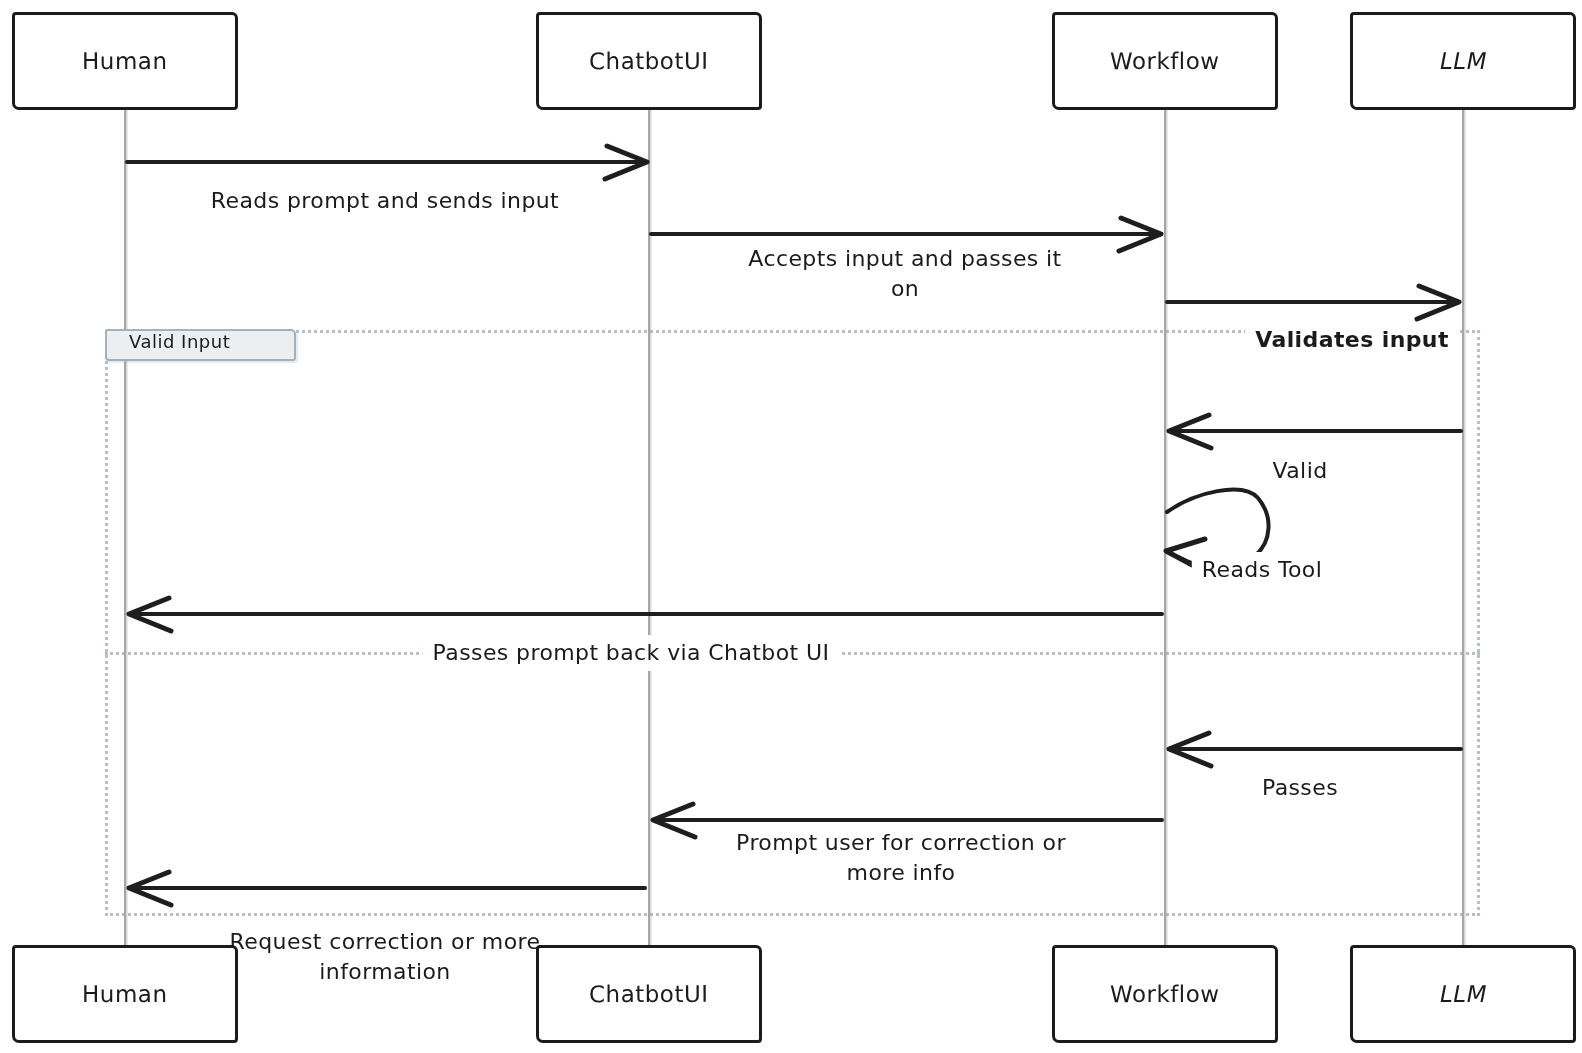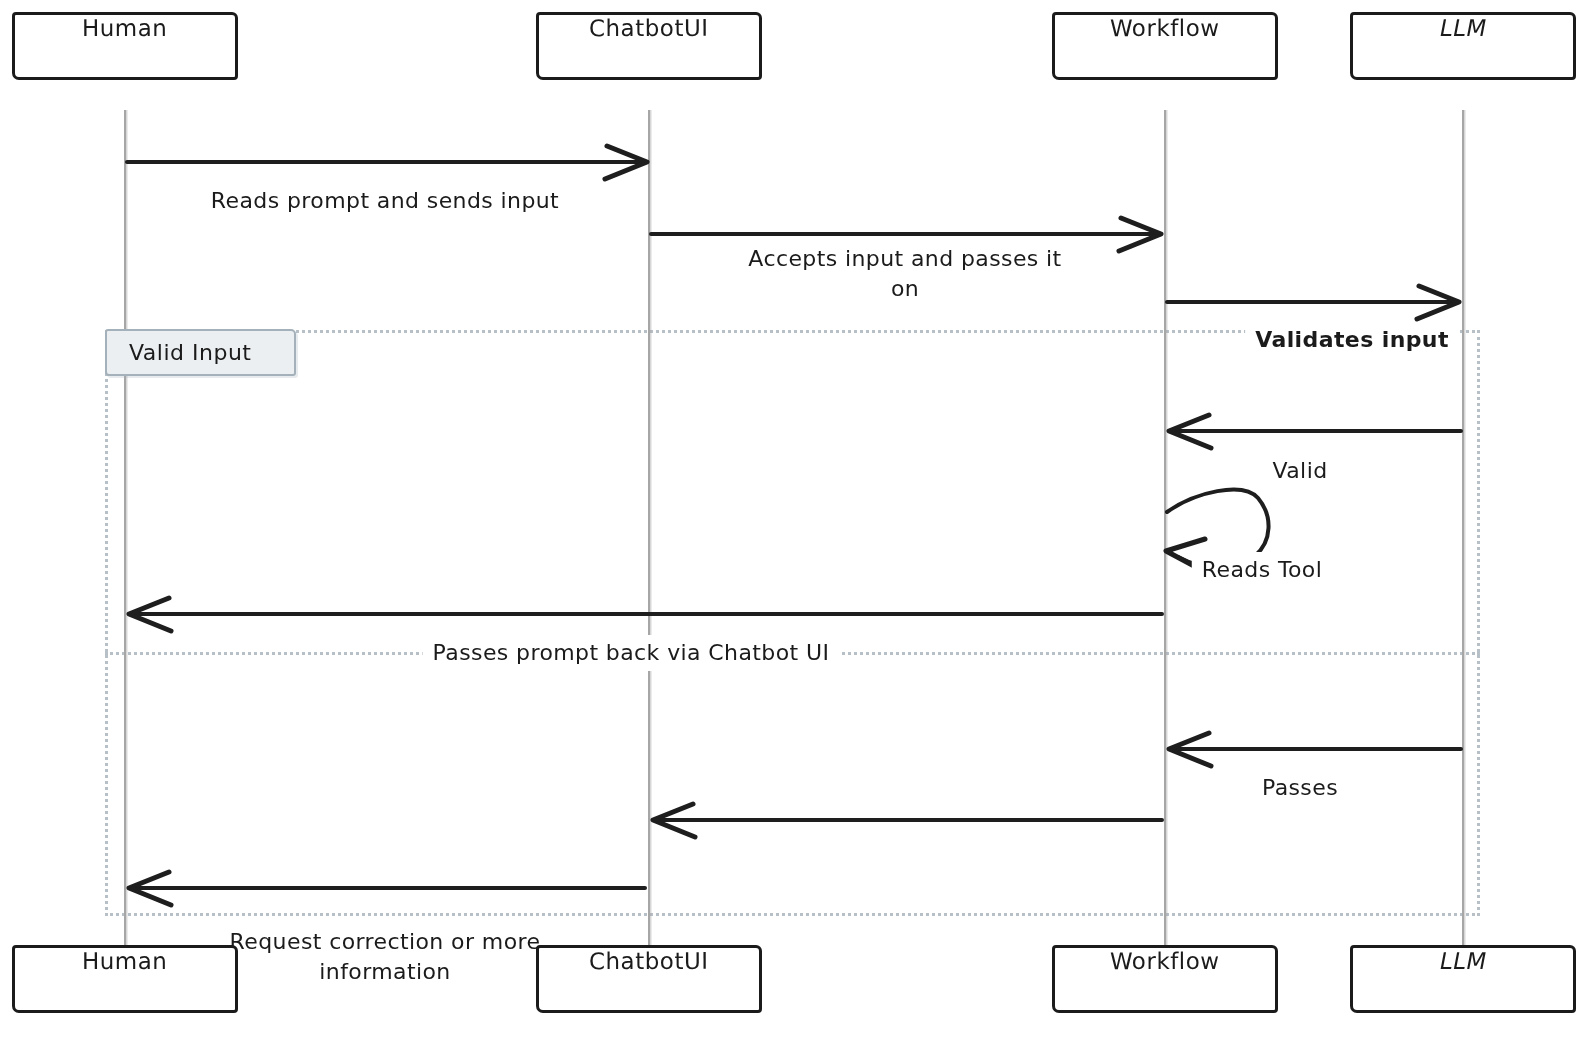--- a/index.html
+++ b/index.html
@@ -2,45 +2,45 @@
 <html><head>
 <meta charset="utf-8">
 <style>
   html,body{margin:0;padding:0;background:#ffffff;}
   .canvas{
     position:relative;width:1582px;height:1053px;background:#ffffff;overflow:hidden;
     font-family:"DejaVu Sans",sans-serif;color:#1b1b1b;
   }
   
   .pbox{
-    position:absolute;width:226px;height:68px;background:#ffffff;
+    position:absolute;width:226px;height:98px;background:#ffffff;
     border:3.5px solid #1b1b1b;border-radius:4px 6px 4px 7px;
-    display:flex;justify-content:center;
+    display:flex;align-items:center;justify-content:center;
     font-size:23px;letter-spacing:.5px;box-sizing:border-box;z-index:5;
   }
   .pbox span{transform:rotate(-.15deg);}
   
   .lifeline{
     position:absolute;top:110px;height:835px;width:2px;background:#a6a6a6;
     box-shadow:1.5px 0 0 rgba(166,166,166,.45);z-index:1;
   }
   
   .alt-frame{
     position:absolute;left:105px;top:330px;width:1375px;height:586px;
     border:3px dotted #b7bfc7;box-sizing:border-box;z-index:0;
   }
   .alt-divider{
     position:absolute;left:105px;top:652px;width:1375px;height:0;
     border-top:3px dotted #b7bfc7;z-index:0;
   }
   .section-label{
-    position:absolute;left:105px;width:191px;height:47px;background:#ebeff1;
+    position:absolute;left:105px;width:191px;height:32px;background:#ebeff1;
     border:2.5px solid #a4b1ba;border-radius:3px 5px 3px 4px;
-    display:flex;align-items:center;justify-content:flex-start;padding-left:22px;
-    font-size:22px;letter-spacing:.5px;box-sizing:border-box;z-index:6;
+    display:flex;align-items:flex-start;justify-content:flex-start;padding-left:22px;
+    font-size:18px;letter-spacing:.5px;box-sizing:border-box;z-index:6;
     box-shadow:2px 2px 0 rgba(164,177,186,.25);
   }
   
   .arrow-layer{position:absolute;left:0;top:0;z-index:2;}
   .arrow-layer line,.arrow-layer path{stroke:#1e1e1e;stroke-width:4;fill:none;stroke-linecap:round;}
   .arrow-layer polyline{stroke:#1e1e1e;stroke-width:5;fill:none;stroke-linecap:round;stroke-linejoin:round;}
   
   .msg-label{
     position:absolute;transform:translate(-50%,-50%);background:#ffffff;
     padding:3px 10px;font-size:22px;letter-spacing:.4px;line-height:30px;
@@ -109,20 +109,22 @@
   </svg>
 
   <div class="msg-label" style="left:385px;top:161px;">Reads prompt and sends input</div>
   <div class="msg-label" style="left:905px;top:234px;">Accepts input and passes it
 on</div>
   <div class="msg-label" style="left:1352px;top:300px;font-weight:bold;">Validates input</div>
   <div class="msg-label" style="left:1300px;top:431px;">Valid</div>
   <div class="msg-label" style="left:1262px;top:530px;">Reads Tool</div>
   <div class="msg-label" style="left:631px;top:613px;">Passes prompt back via Chatbot UI</div>
   <div class="msg-label" style="left:1300px;top:748px;">Passes</div>
+  <div class="msg-label" style="left:901px;top:818px;">Prompt user for correction or
+more info</div>
   <div class="msg-label" style="left:385px;top:917px;">Request correction or more
 information</div>
 
   <div class="section-label" style="top:329px;">
     <span>Valid Input</span>
   </div>
 
   <div class="pbox" style="left:12px;top:12px;">
       <span>Human</span>
     </div>

